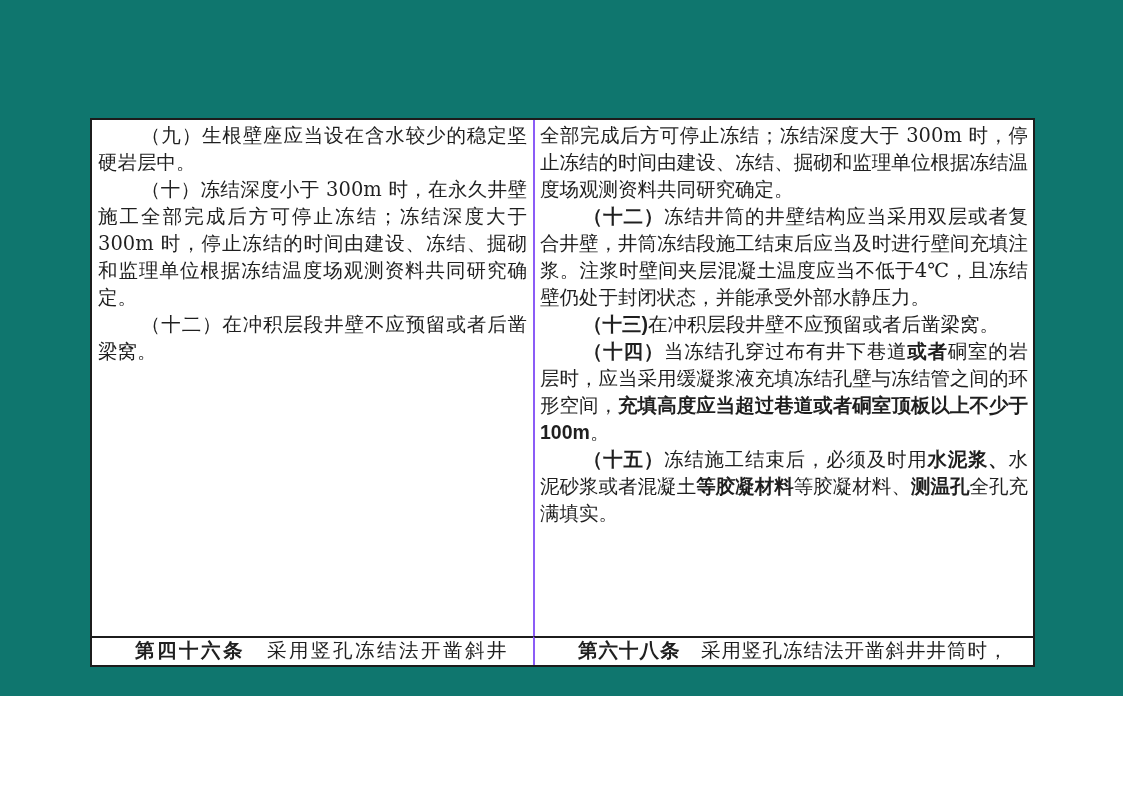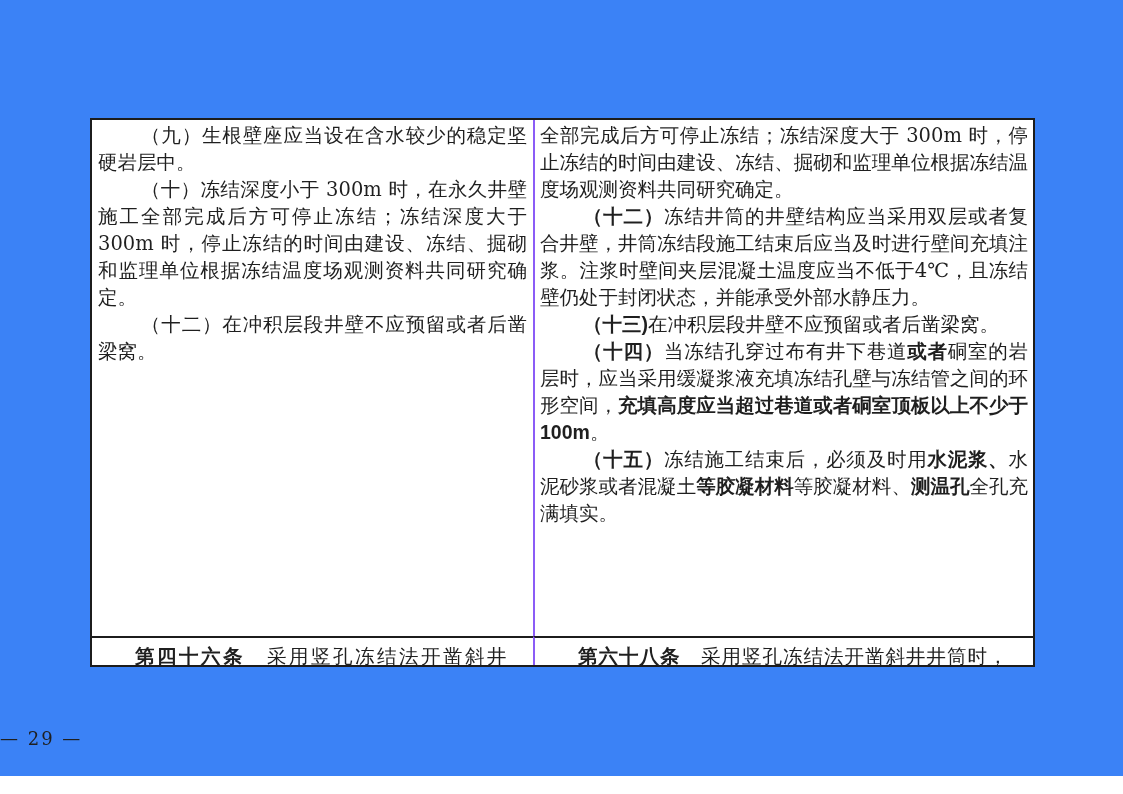--- a/index.html
+++ b/index.html
@@ -5,22 +5,22 @@
   * { box-sizing: border-box; }
   html, body { margin: 0; padding: 0; }
   body {
     width: 1123px; height: 794px;
     background: #ffffff;
     font-family: "DejaVu Serif", "Liberation Serif", serif;
     color: #1f1f1f;
   }
   .page {
     position: relative;
-    width: 1123px; height: 776px;
-    background: #3b82f6;
+    width: 1123px; height: 696px;
+    background: #0f766e;
     overflow: hidden;
   }
   .comparison-table {
     position: absolute;
     left: 90px; top: 118px;
     width: 945px; height: 549px;
     border: 2px solid #1c1c1c;
     display: grid;
     grid-template-columns: 441px 1fr;
     grid-template-rows: 516px 1fr;
@@ -41,21 +41,21 @@
   }
   .para.noindent { text-indent: 0; }
   .b {
     font-weight: 700;
     font-family: Liberation Sans, sans-serif;
   }
   .article-line {
     margin: 0;
     font-size: 19.5px;
     line-height: 25px;
-    padding-top: 6px;
+    padding-top: 0;
     text-indent: 2.2em;
     white-space: nowrap;
   }
   .article-line--left { letter-spacing: 2.5px; }
   .article-line--right { letter-spacing: 1px; }
   .page-footer {
     position: absolute;
     top: 728px; left: 0;
     width: 100%;
     text-align: left;

